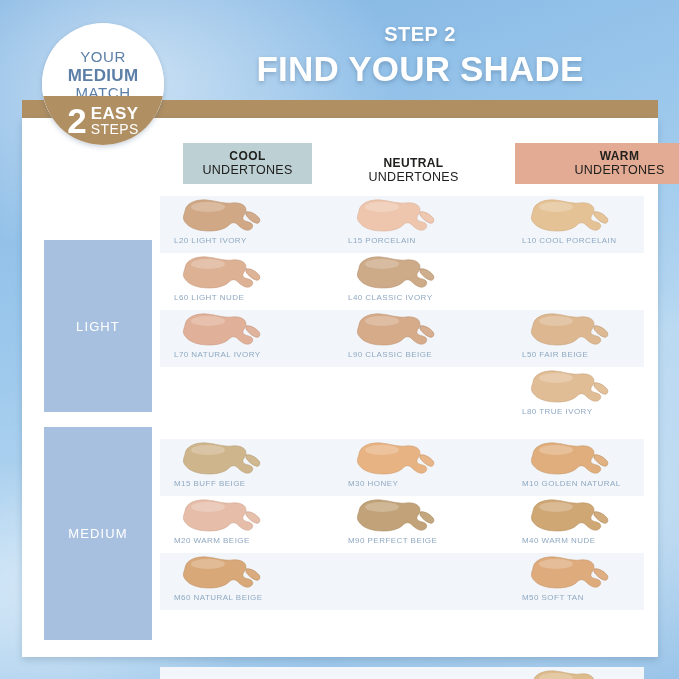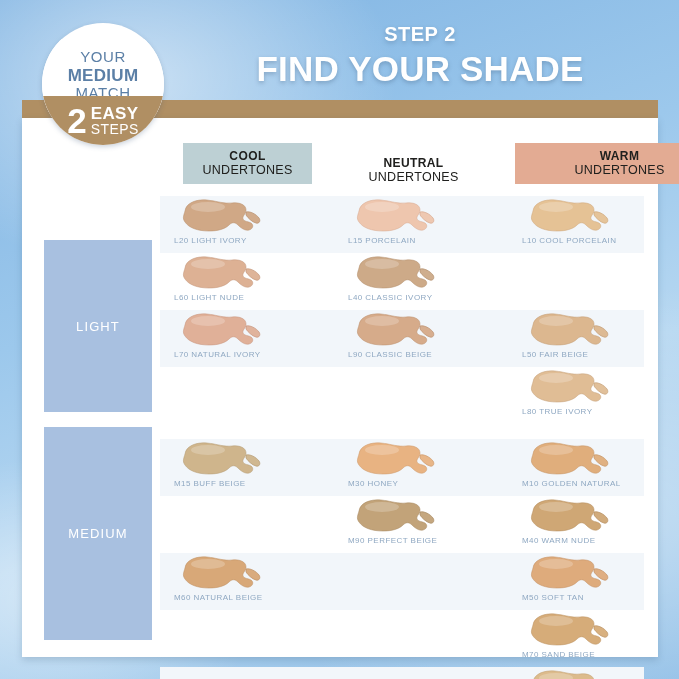--- a/index.html
+++ b/index.html
@@ -304,20 +304,31 @@
               <path d="M11 13 C12 5,22 1,33 2 C43 3,50 6,58 5 C66 4,72 7,72 12 C72 16,68 18,69 21 C70 24,74 23,77 25 C80 27,79 31,75 32 C71 33,67 30,64 27 C61 24,58 24,55 27 C51 31,44 33,35 33 C24 33,15 30,11 24 C8 20,10 17,11 13 Z" fill="#e0ae7c"></path>
               <path d="M11 13 C12 5,22 1,33 2 C43 3,50 6,58 5 C66 4,72 7,72 12 C72 16,68 18,69 21 C70 24,74 23,77 25 C80 27,79 31,75 32 C71 33,67 30,64 27 C61 24,58 24,55 27 C51 31,44 33,35 33 C24 33,15 30,11 24 C8 20,10 17,11 13 Z" fill="none" stroke="#c79566" stroke-width="1" opacity=".55"></path>
               <path d="M72 14 C76 13,82 16,85 20 C87 23,85 26,82 25 C78 24,74 20,72 17 Z" fill="#e0ae7c" stroke="#c79566" stroke-width=".8" opacity=".95"></path>
               <ellipse cx="34" cy="9" rx="17" ry="5" fill="#ffffff" opacity=".22"></ellipse>
             </svg>
           </div>
           <div class="label">M10 GOLDEN NATURAL</div>
         </div>
       </div>
       <div class="row">
+        <div class="cell col0">
+          <div class="swatch-wrap">
+            <svg viewBox="0 0 96 36" width="96" height="36">
+              <path d="M11 13 C12 5,22 1,33 2 C43 3,50 6,58 5 C66 4,72 7,72 12 C72 16,68 18,69 21 C70 24,74 23,77 25 C80 27,79 31,75 32 C71 33,67 30,64 27 C61 24,58 24,55 27 C51 31,44 33,35 33 C24 33,15 30,11 24 C8 20,10 17,11 13 Z" fill="#e6bda8"></path>
+              <path d="M11 13 C12 5,22 1,33 2 C43 3,50 6,58 5 C66 4,72 7,72 12 C72 16,68 18,69 21 C70 24,74 23,77 25 C80 27,79 31,75 32 C71 33,67 30,64 27 C61 24,58 24,55 27 C51 31,44 33,35 33 C24 33,15 30,11 24 C8 20,10 17,11 13 Z" fill="none" stroke="#cda490" stroke-width="1" opacity=".55"></path>
+              <path d="M72 14 C76 13,82 16,85 20 C87 23,85 26,82 25 C78 24,74 20,72 17 Z" fill="#e6bda8" stroke="#cda490" stroke-width=".8" opacity=".95"></path>
+              <ellipse cx="34" cy="9" rx="17" ry="5" fill="#ffffff" opacity=".22"></ellipse>
+            </svg>
+          </div>
+          <div class="label">M20 WARM BEIGE</div>
+        </div>
         <div class="cell col1">
           <div class="swatch-wrap">
             <svg viewBox="0 0 96 36" width="96" height="36">
               <path d="M11 13 C12 5,22 1,33 2 C43 3,50 6,58 5 C66 4,72 7,72 12 C72 16,68 18,69 21 C70 24,74 23,77 25 C80 27,79 31,75 32 C71 33,67 30,64 27 C61 24,58 24,55 27 C51 31,44 33,35 33 C24 33,15 30,11 24 C8 20,10 17,11 13 Z" fill="#c2a379"></path>
               <path d="M11 13 C12 5,22 1,33 2 C43 3,50 6,58 5 C66 4,72 7,72 12 C72 16,68 18,69 21 C70 24,74 23,77 25 C80 27,79 31,75 32 C71 33,67 30,64 27 C61 24,58 24,55 27 C51 31,44 33,35 33 C24 33,15 30,11 24 C8 20,10 17,11 13 Z" fill="none" stroke="#a98a62" stroke-width="1" opacity=".55"></path>
               <path d="M72 14 C76 13,82 16,85 20 C87 23,85 26,82 25 C78 24,74 20,72 17 Z" fill="#c2a379" stroke="#a98a62" stroke-width=".8" opacity=".95"></path>
               <ellipse cx="34" cy="9" rx="17" ry="5" fill="#ffffff" opacity=".22"></ellipse>
             </svg>
           </div>
           <div class="label">M90 PERFECT BEIGE</div>
@@ -355,31 +366,20 @@
               <path d="M72 14 C76 13,82 16,85 20 C87 23,85 26,82 25 C78 24,74 20,72 17 Z" fill="#deab7c" stroke="#c59266" stroke-width=".8" opacity=".95"></path>
               <ellipse cx="34" cy="9" rx="17" ry="5" fill="#ffffff" opacity=".22"></ellipse>
             </svg>
           </div>
           <div class="label">M50 SOFT TAN</div>
         </div>
       </div>
       <div class="row">
         <div class="cell col0"></div>
         <div class="cell col1"></div>
-        <div class="cell col2">
-          <div class="swatch-wrap">
-            <svg viewBox="0 0 96 36" width="96" height="36">
-              <path d="M11 13 C12 5,22 1,33 2 C43 3,50 6,58 5 C66 4,72 7,72 12 C72 16,68 18,69 21 C70 24,74 23,77 25 C80 27,79 31,75 32 C71 33,67 30,64 27 C61 24,58 24,55 27 C51 31,44 33,35 33 C24 33,15 30,11 24 C8 20,10 17,11 13 Z" fill="#d6ac79"></path>
-              <path d="M11 13 C12 5,22 1,33 2 C43 3,50 6,58 5 C66 4,72 7,72 12 C72 16,68 18,69 21 C70 24,74 23,77 25 C80 27,79 31,75 32 C71 33,67 30,64 27 C61 24,58 24,55 27 C51 31,44 33,35 33 C24 33,15 30,11 24 C8 20,10 17,11 13 Z" fill="none" stroke="#bd9363" stroke-width="1" opacity=".55"></path>
-              <path d="M72 14 C76 13,82 16,85 20 C87 23,85 26,82 25 C78 24,74 20,72 17 Z" fill="#d6ac79" stroke="#bd9363" stroke-width=".8" opacity=".95"></path>
-              <ellipse cx="34" cy="9" rx="17" ry="5" fill="#ffffff" opacity=".22"></ellipse>
-            </svg>
-          </div>
-          <div class="label">M70 SAND BEIGE</div>
-        </div>
       </div>
       <div class="row alt">
         <div class="cell col0"></div>
         <div class="cell col1"></div>
         <div class="cell col2">
           <div class="swatch-wrap">
             <svg viewBox="0 0 96 36" width="96" height="36">
               <path d="M11 13 C12 5,22 1,33 2 C43 3,50 6,58 5 C66 4,72 7,72 12 C72 16,68 18,69 21 C70 24,74 23,77 25 C80 27,79 31,75 32 C71 33,67 30,64 27 C61 24,58 24,55 27 C51 31,44 33,35 33 C24 33,15 30,11 24 C8 20,10 17,11 13 Z" fill="#dcbb8c"></path>
               <path d="M11 13 C12 5,22 1,33 2 C43 3,50 6,58 5 C66 4,72 7,72 12 C72 16,68 18,69 21 C70 24,74 23,77 25 C80 27,79 31,75 32 C71 33,67 30,64 27 C61 24,58 24,55 27 C51 31,44 33,35 33 C24 33,15 30,11 24 C8 20,10 17,11 13 Z" fill="none" stroke="#c3a275" stroke-width="1" opacity=".55"></path>
               <path d="M72 14 C76 13,82 16,85 20 C87 23,85 26,82 25 C78 24,74 20,72 17 Z" fill="#dcbb8c" stroke="#c3a275" stroke-width=".8" opacity=".95"></path>

